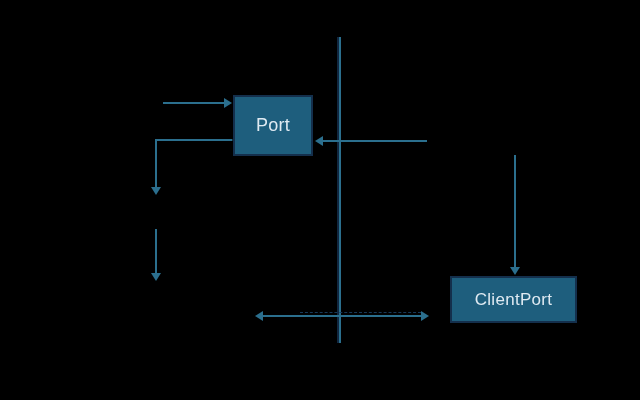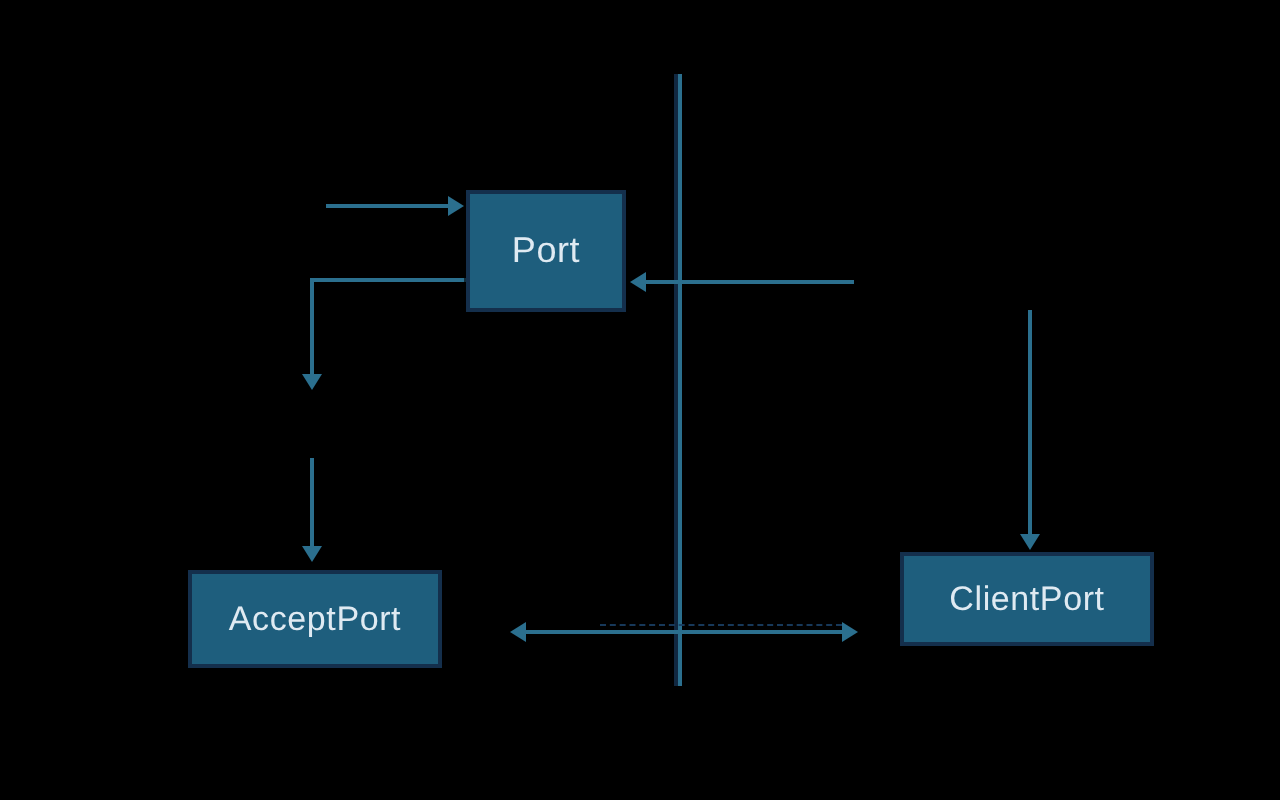--- a/index.html
+++ b/index.html
@@ -83,21 +83,18 @@
 
   <div class="line" style="left:263px;top:315px;width:158px;height:2px;"></div>
   <div class="dash-overlay" style="left:300px;top:312px;width:121px;"></div>
   <div class="ah ah-left" style="left:255px;top:311px;"></div>
   <div class="ah ah-right" style="left:421px;top:311px;"></div>
 
   <div class="node" id="node-port">
     <span class="label">Port</span>
   </div>
 
-  <div class="node" id="node-acceptport">
-    <span class="label">AcceptPort</span>
-  </div>
 
   <div class="node" id="node-clientport">
     <span class="label">ClientPort</span>
   </div>
 
 </div>
 
 </body></html>

